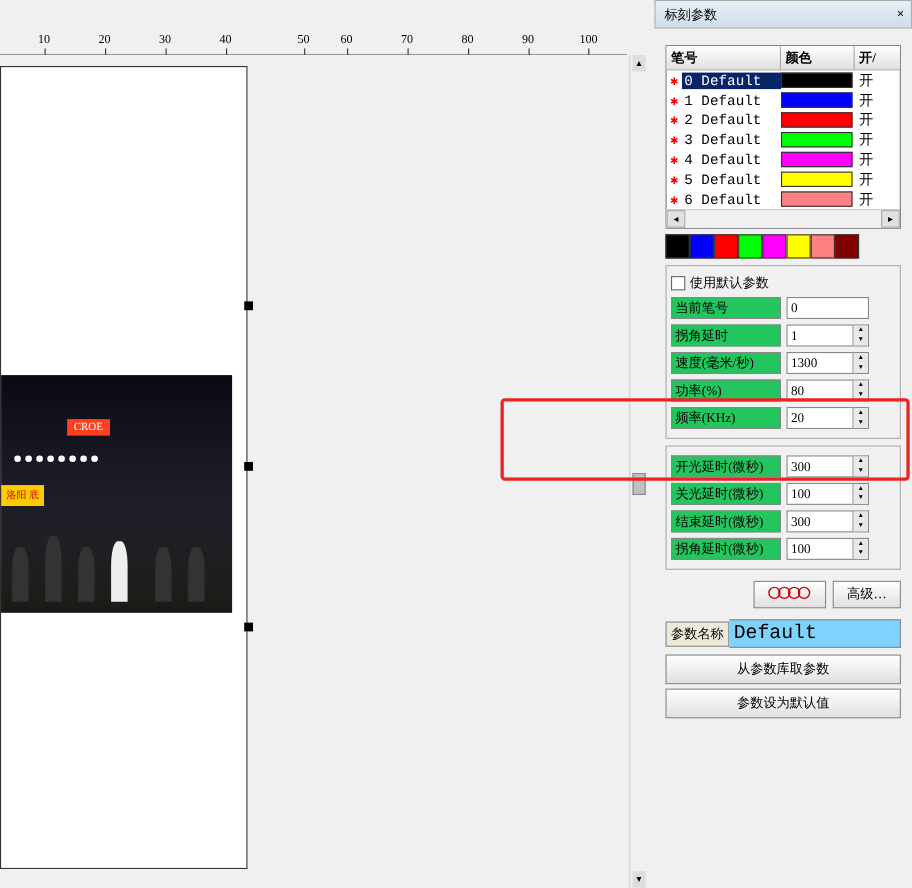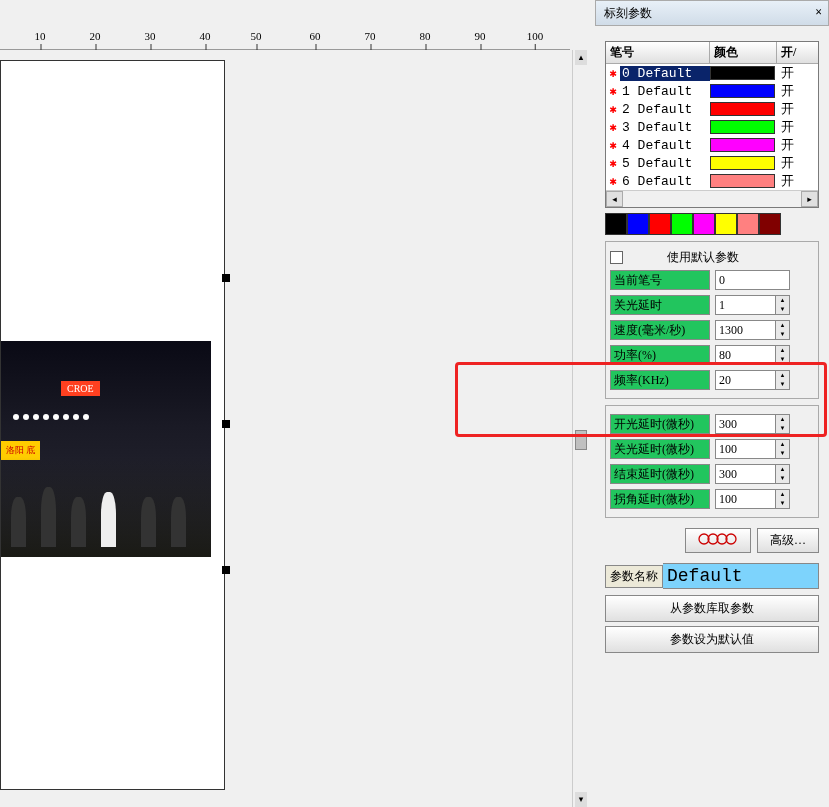--- a/index.html
+++ b/index.html
@@ -218,21 +218,20 @@
   flex: 1;
   font-size: 6px;
   text-align: center;
   background: #e8e8e8;
   line-height: 8px;
 }
 .checkbox-row {
   display: flex;
   align-items: center;
   margin: 3px 0;
-  gap: 40px;
 }
 .checkbox-row .cb {
   width: 13px;
   height: 13px;
   border: 1px solid #666;
   background: #fff;
   margin-right: 4px;
 }
 .btn-row {
   display: flex;
@@ -286,21 +285,21 @@
 </style>
 </head>
 <body>
 
 <div class="canvas-area">
   <div class="ruler-h">
     <span class="ruler-tick" style="left:40px">10</span>
     <span class="ruler-tick" style="left:95px">20</span>
     <span class="ruler-tick" style="left:150px">30</span>
     <span class="ruler-tick" style="left:205px">40</span>
-    <span class="ruler-tick" style="left:256px">50</span>
+    <span class="ruler-tick" style="left:276px">50</span>
     <span class="ruler-tick" style="left:315px">60</span>
     <span class="ruler-tick" style="left:370px">70</span>
     <span class="ruler-tick" style="left:425px">80</span>
     <span class="ruler-tick" style="left:480px">90</span>
     <span class="ruler-tick" style="left:535px">100</span>
   </div>
 
   <div class="canvas-bg">
     <div class="photo">
       <div class="sign1">CROE</div>
@@ -406,21 +405,21 @@
       <div class="cb"></div>
       <span>使用默认参数</span>
     </div>
     <div class="param-row">
       <div class="label">当前笔号</div>
       <div class="spin">
           <div class="val">0</div>
         </div>
     </div>
     <div class="param-row">
-      <div class="label">关光延时</div>
+      <div class="label">拐角延时</div>
       <div class="spin">
           <div class="val">1</div>
           <div class="arrows">
             <span>▲</span>
             <span>▼</span>
           </div>
         </div>
     </div>
     <div class="param-row">
       <div class="label">速度(毫米/秒)</div>

